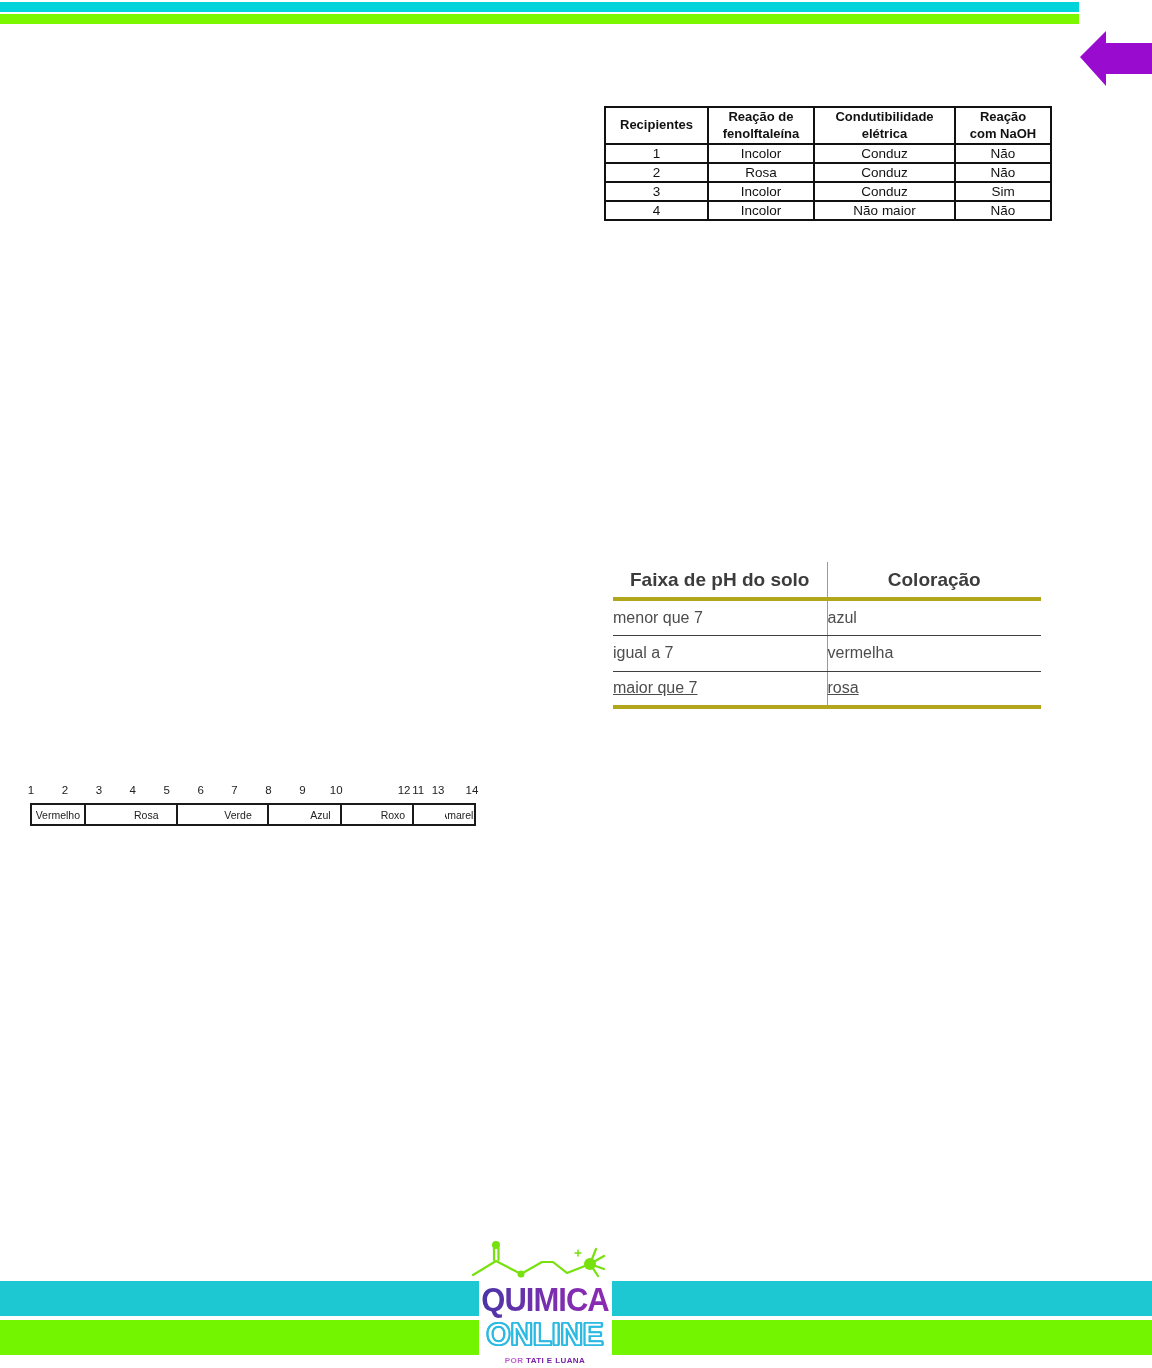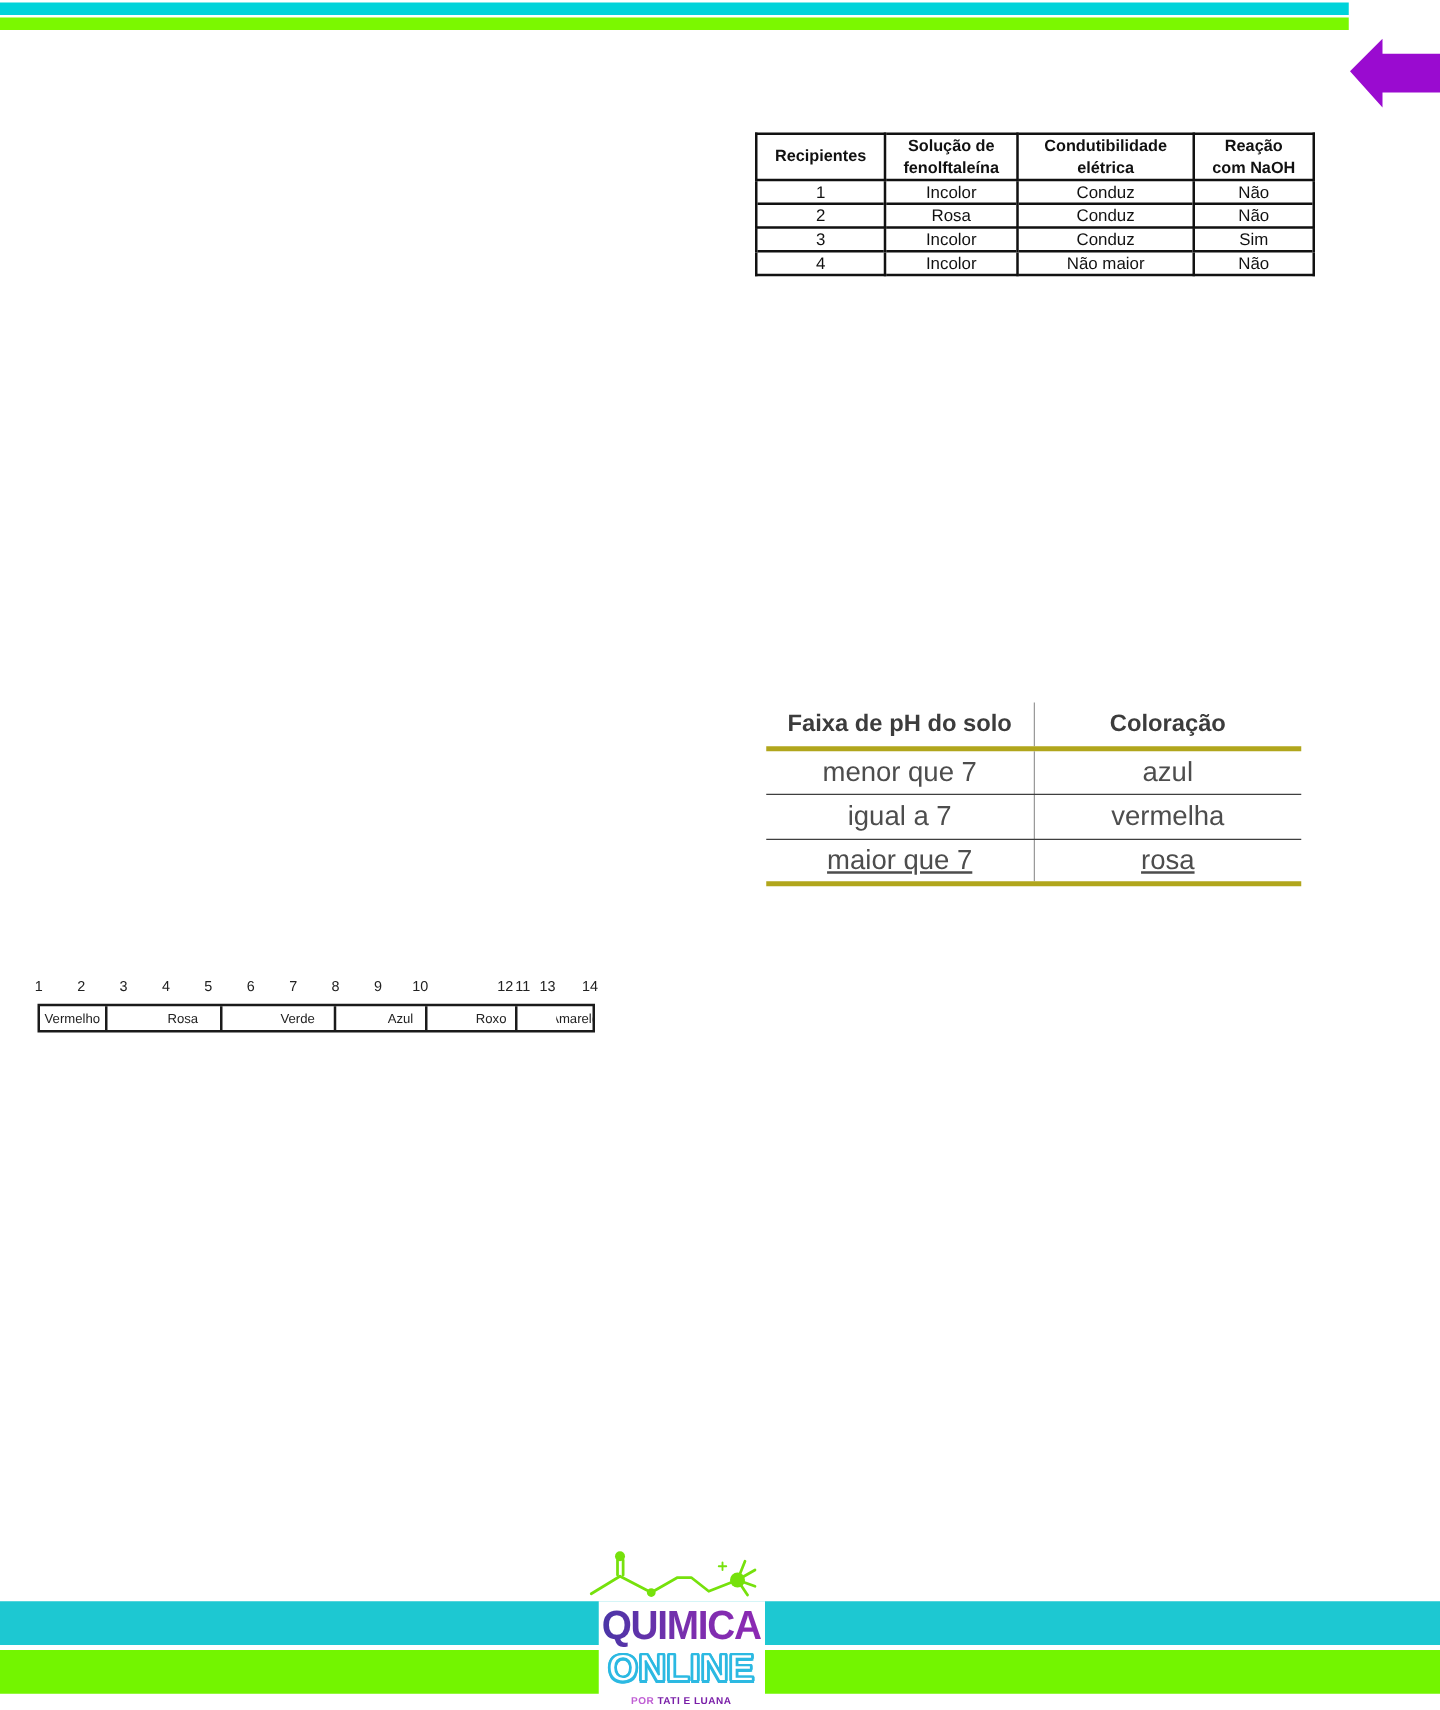--- a/index.html
+++ b/index.html
@@ -25,22 +25,22 @@
   .t1 td { font-size:13.5px; height:19px; border-bottom-width:1px; }
   .t1 tbody tr:nth-child(2) td { border-bottom-width:2px; }
   .t1 tbody tr:nth-child(4) td { border-bottom-width:2px; }
 
   
   table.t2 { position:absolute; left:613px; top:562px; width:428px;
              border-collapse:collapse; table-layout:fixed; }
   .t2 th { font-size:19px; font-weight:bold; color:#3c3c3c; height:37px;
            text-align:center; vertical-align:middle;
            border-bottom:4px solid #b1a61c; }
-  .t2 td { font-size:22px; color:#4d4d4d; height:36px;
-           text-align:center; vertical-align:middle;
+  .t2 td { font-size:16px; color:#4d4d4d; height:36px;
+           text-align:left; vertical-align:middle;
            border-bottom:1px solid #3f3f3f; }
   .t2 tbody tr:last-child td { border-bottom:4px solid #b1a61c;text-decoration:underline; }
   .t2 th:first-child, .t2 td:first-child { border-right:1px solid #9a9a9a; }
 
   
   .ph { position:absolute; left:30px; top:784px; width:446px; }
   .ph-numbers { position:relative; height:14px; }
   .ph-numbers span { position:absolute; top:0; transform:translateX(-50%);
                      font-size:11.5px; color:#222; }
   .ph-bar { display:flex; margin-top:5px; border:2px solid #1a1a1a; height:23px;gap:31px; }
@@ -88,21 +88,21 @@
   <table class="t1">
     <colgroup>
       <col style="width:103px">
         <col style="width:106px">
         <col style="width:141px">
         <col style="width:96px">
     </colgroup>
     <thead>
       <tr id="t1-head">
           <th>Recipientes</th>
-          <th>Solução de
+          <th>Reação de
 fenolftaleína</th>
           <th>Condutibilidade
 elétrica</th>
           <th>Reação
 com NaOH</th>
         </tr>
     </thead>
     <tbody id="t1-body">
         <tr>
           <td>1</td>

